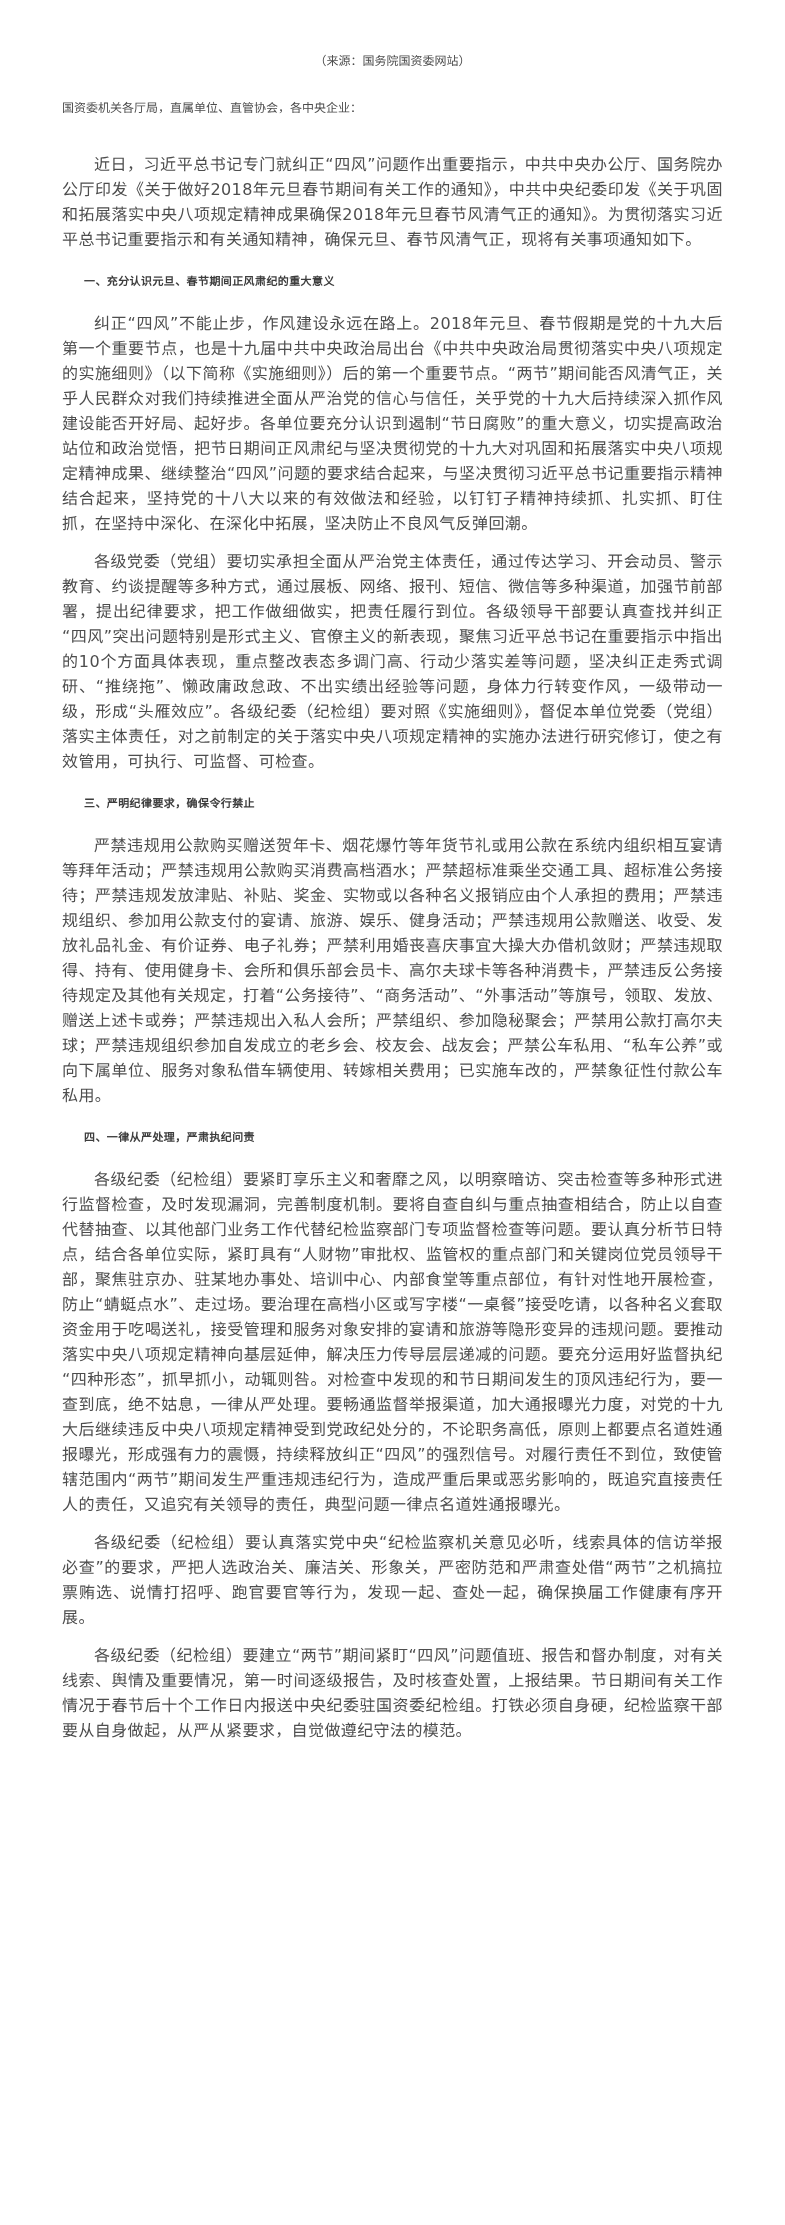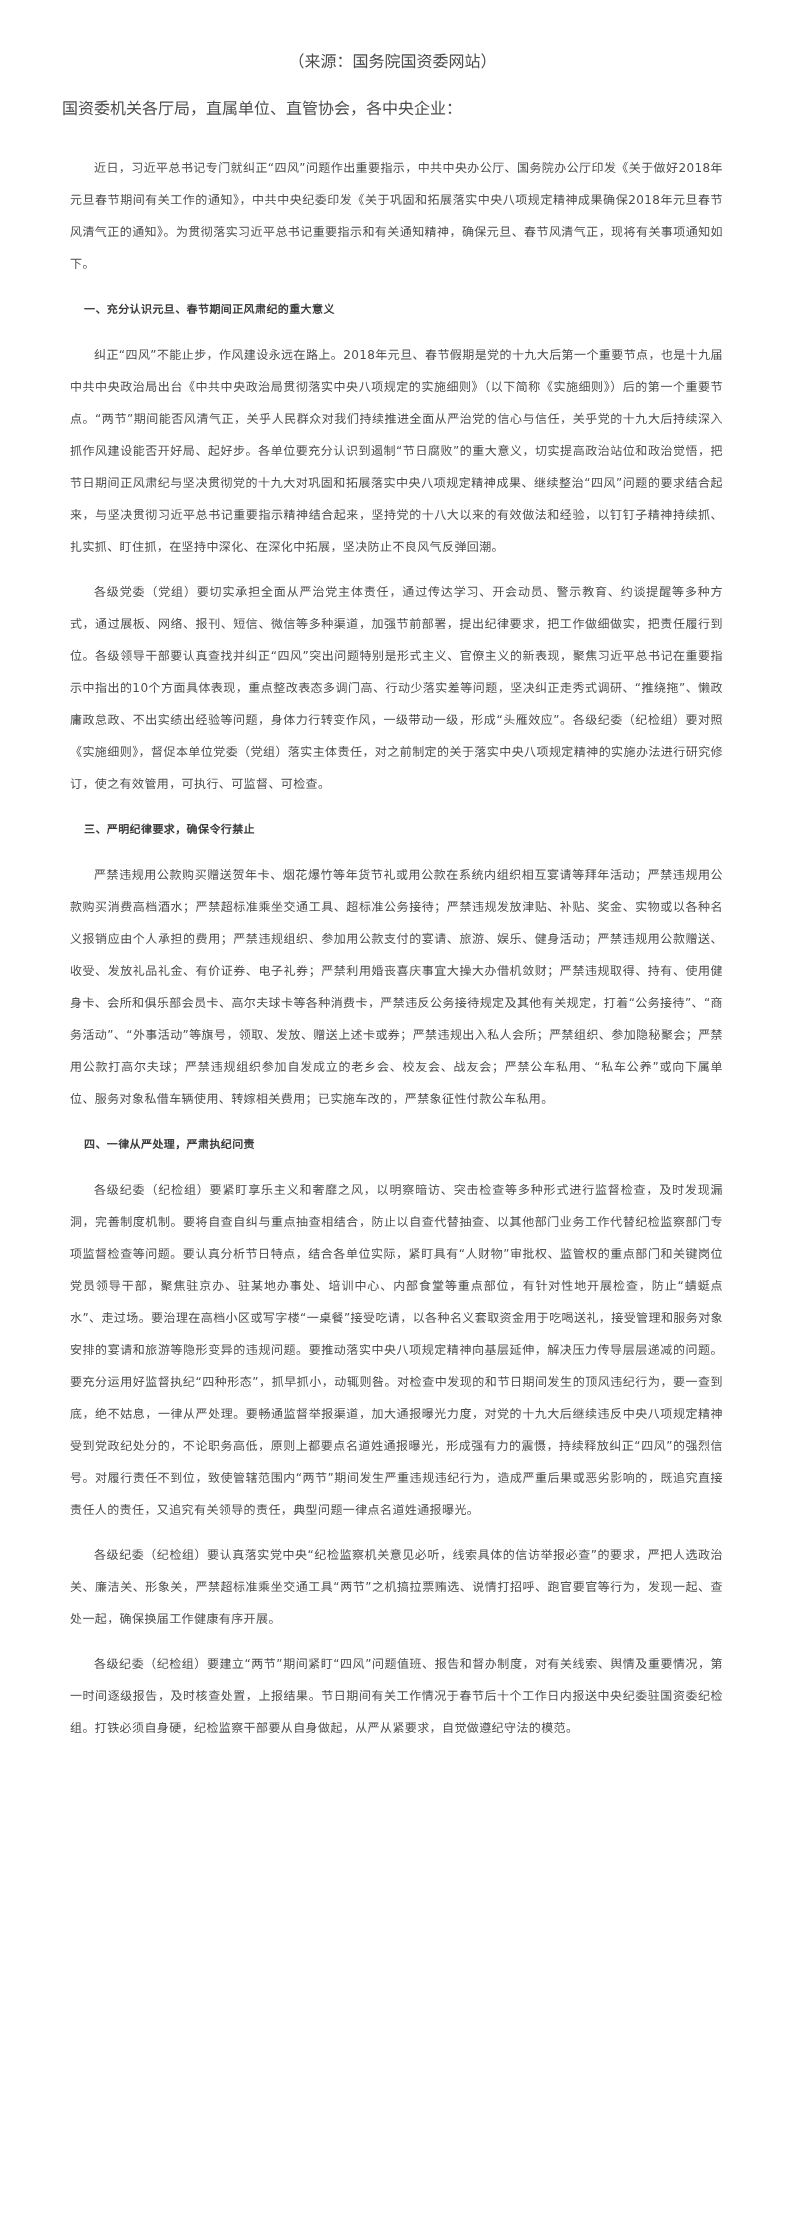--- a/index.html
+++ b/index.html
@@ -14,36 +14,36 @@
     font-family: "DejaVu Sans", "Liberation Sans", sans-serif;
     color: #4d4d4d;
   }
   .page {
     box-sizing: border-box;
     width: 785px;
     padding: 45px 62px 60px 62px;
   }
   .source-line {
     margin: 0 0 14px 0;
-    font-size: 16px;
+    font-size: 12px;
     line-height: 33px;
     text-align: center;
     color: #4d4d4d;
   }
   .salutation {
     margin: 0 0 27px 0;
-    font-size: 16px;
+    font-size: 12px;
     line-height: 33px;
     text-align: left;
     color: #4d4d4d;
   }
   .para {
-    margin: 0 0 13px 8px;
-    font-size: 12px;
-    line-height: 32px;
+    margin: 0 0 13px 0;
+    font-size: 16px;
+    line-height: 25px;
     letter-spacing: 0.4px;
     text-align: justify;
     text-justify: inter-ideograph;
     text-indent: 2em;
     color: #4d4d4d;
     word-break: break-all;
   }
   .section-heading {
     margin: 13px 0 13px 0;
     font-size: 11px;
@@ -69,16 +69,16 @@
   <p class="para">纠正“四风”不能止步，作风建设永远在路上。2018年元旦、春节假期是党的十九大后第一个重要节点，也是十九届中共中央政治局出台《中共中央政治局贯彻落实中央八项规定的实施细则》（以下简称《实施细则》）后的第一个重要节点。“两节”期间能否风清气正，关乎人民群众对我们持续推进全面从严治党的信心与信任，关乎党的十九大后持续深入抓作风建设能否开好局、起好步。各单位要充分认识到遏制“节日腐败”的重大意义，切实提高政治站位和政治觉悟，把节日期间正风肃纪与坚决贯彻党的十九大对巩固和拓展落实中央八项规定精神成果、继续整治“四风”问题的要求结合起来，与坚决贯彻习近平总书记重要指示精神结合起来，坚持党的十八大以来的有效做法和经验，以钉钉子精神持续抓、扎实抓、盯住抓，在坚持中深化、在深化中拓展，坚决防止不良风气反弹回潮。</p>
 
   <p class="para">各级党委（党组）要切实承担全面从严治党主体责任，通过传达学习、开会动员、警示教育、约谈提醒等多种方式，通过展板、网络、报刊、短信、微信等多种渠道，加强节前部署，提出纪律要求，把工作做细做实，把责任履行到位。各级领导干部要认真查找并纠正“四风”突出问题特别是形式主义、官僚主义的新表现，聚焦习近平总书记在重要指示中指出的10个方面具体表现，重点整改表态多调门高、行动少落实差等问题，坚决纠正走秀式调研、“推绕拖”、懒政庸政怠政、不出实绩出经验等问题，身体力行转变作风，一级带动一级，形成“头雁效应”。各级纪委（纪检组）要对照《实施细则》，督促本单位党委（党组）落实主体责任，对之前制定的关于落实中央八项规定精神的实施办法进行研究修订，使之有效管用，可执行、可监督、可检查。</p>
 
   <h2 class="section-heading">三、严明纪律要求，确保令行禁止</h2>
   <p class="para">严禁违规用公款购买赠送贺年卡、烟花爆竹等年货节礼或用公款在系统内组织相互宴请等拜年活动；严禁违规用公款购买消费高档酒水；严禁超标准乘坐交通工具、超标准公务接待；严禁违规发放津贴、补贴、奖金、实物或以各种名义报销应由个人承担的费用；严禁违规组织、参加用公款支付的宴请、旅游、娱乐、健身活动；严禁违规用公款赠送、收受、发放礼品礼金、有价证券、电子礼券；严禁利用婚丧喜庆事宜大操大办借机敛财；严禁违规取得、持有、使用健身卡、会所和俱乐部会员卡、高尔夫球卡等各种消费卡，严禁违反公务接待规定及其他有关规定，打着“公务接待”、“商务活动”、“外事活动”等旗号，领取、发放、赠送上述卡或券；严禁违规出入私人会所；严禁组织、参加隐秘聚会；严禁用公款打高尔夫球；严禁违规组织参加自发成立的老乡会、校友会、战友会；严禁公车私用、“私车公养”或向下属单位、服务对象私借车辆使用、转嫁相关费用；已实施车改的，严禁象征性付款公车私用。</p>
 
   <h2 class="section-heading">四、一律从严处理，严肃执纪问责</h2>
   <p class="para">各级纪委（纪检组）要紧盯享乐主义和奢靡之风，以明察暗访、突击检查等多种形式进行监督检查，及时发现漏洞，完善制度机制。要将自查自纠与重点抽查相结合，防止以自查代替抽查、以其他部门业务工作代替纪检监察部门专项监督检查等问题。要认真分析节日特点，结合各单位实际，紧盯具有“人财物”审批权、监管权的重点部门和关键岗位党员领导干部，聚焦驻京办、驻某地办事处、培训中心、内部食堂等重点部位，有针对性地开展检查，防止“蜻蜓点水”、走过场。要治理在高档小区或写字楼“一桌餐”接受吃请，以各种名义套取资金用于吃喝送礼，接受管理和服务对象安排的宴请和旅游等隐形变异的违规问题。要推动落实中央八项规定精神向基层延伸，解决压力传导层层递减的问题。要充分运用好监督执纪“四种形态”，抓早抓小，动辄则咎。对检查中发现的和节日期间发生的顶风违纪行为，要一查到底，绝不姑息，一律从严处理。要畅通监督举报渠道，加大通报曝光力度，对党的十九大后继续违反中央八项规定精神受到党政纪处分的，不论职务高低，原则上都要点名道姓通报曝光，形成强有力的震慑，持续释放纠正“四风”的强烈信号。对履行责任不到位，致使管辖范围内“两节”期间发生严重违规违纪行为，造成严重后果或恶劣影响的，既追究直接责任人的责任，又追究有关领导的责任，典型问题一律点名道姓通报曝光。</p>
 
-  <p class="para">各级纪委（纪检组）要认真落实党中央“纪检监察机关意见必听，线索具体的信访举报必查”的要求，严把人选政治关、廉洁关、形象关，严禁超标准乘坐交通工具“两节”之机搞拉票贿选、说情打招呼、跑官要官等行为，发现一起、查处一起，确保换届工作健康有序开展。</p>
+  <p class="para">各级纪委（纪检组）要认真落实党中央“纪检监察机关意见必听，线索具体的信访举报必查”的要求，严把人选政治关、廉洁关、形象关，严密防范和严肃查处借“两节”之机搞拉票贿选、说情打招呼、跑官要官等行为，发现一起、查处一起，确保换届工作健康有序开展。</p>
   <p class="para">各级纪委（纪检组）要建立“两节”期间紧盯“四风”问题值班、报告和督办制度，对有关线索、舆情及重要情况，第一时间逐级报告，及时核查处置，上报结果。节日期间有关工作情况于春节后十个工作日内报送中央纪委驻国资委纪检组。打铁必须自身硬，纪检监察干部要从自身做起，从严从紧要求，自觉做遵纪守法的模范。</p>
 
 </div>
 
 </body></html>

